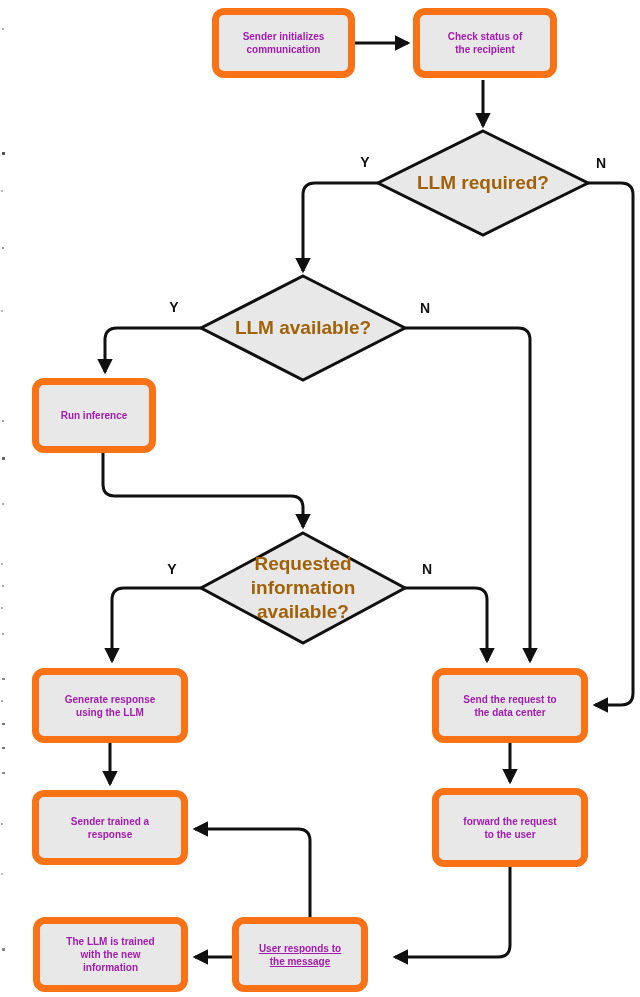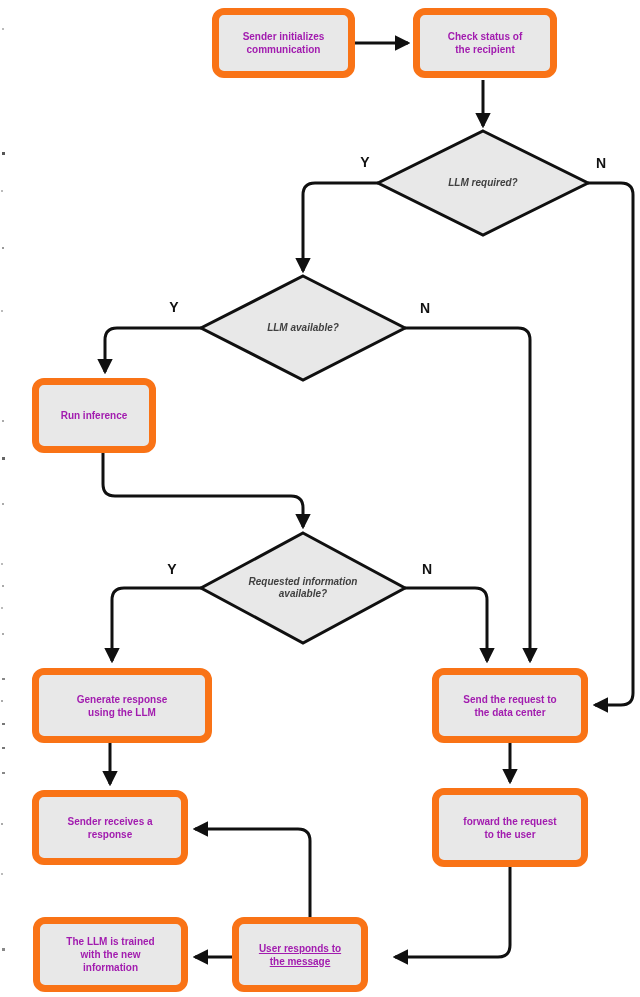--- a/index.html
+++ b/index.html
@@ -28,28 +28,27 @@
     line-height: 1.3;
     white-space: pre-line;
     z-index: 2;
   }
   .dlabel {
     position: absolute;
     display: flex;
     align-items: center;
     justify-content: center;
     text-align: center;
-    font-size: 10px;
+    font-size: 19px;
     font-weight: bold;
-    color: #404040;
+    color: #a16207;
     line-height: 1.25;
     white-space: pre-line;
     z-index: 2;
     pointer-events: none;
-    font-style: italic;
   }
   .blabel {
     position: absolute;
     width: 22px; height: 22px;
     display: flex; align-items: center; justify-content: center;
     font-size: 14px; font-weight: bold; color: #111;
     z-index: 2;
   }
   .speck { position: absolute; z-index: 1; }
 </style>
@@ -88,27 +87,27 @@
   </svg>
 
   <div class="node" style="left:212px; top:8px; width:143px; height:70px;">Sender initializes
 communication</div>
 
   <div class="node" style="left:413px; top:8px; width:144px; height:70px;text-align:center;">Check status of
 the recipient</div>
 
   <div class="node" style="left:32px; top:378px; width:124px; height:75px;">Run inference</div>
 
-  <div class="node" style="left:32px; top:668px; width:180px; height:75px;">Generate response
+  <div class="node" style="left:32px; top:668px; width:156px; height:75px;">Generate response
 using the LLM</div>
 
   <div class="node" style="left:432px; top:668px; width:156px; height:75px;">Send the request to
 the data center</div>
 
-  <div class="node" style="left:32px; top:790px; width:156px; height:75px;">Sender receives a
+  <div class="node" style="left:32px; top:790px; width:156px; height:75px;">Sender trained a
 response</div>
 
   <div class="node" style="left:432px; top:788px; width:156px; height:79px;">forward the request
 to the user</div>
 
   <div class="node" style="left:33px; top:917px; width:155px; height:75px;">The LLM is trained
 with the new
 information</div>
 
   <div class="node" style="left:232px; top:917px; width:136px; height:75px;text-decoration:underline;">User responds to

